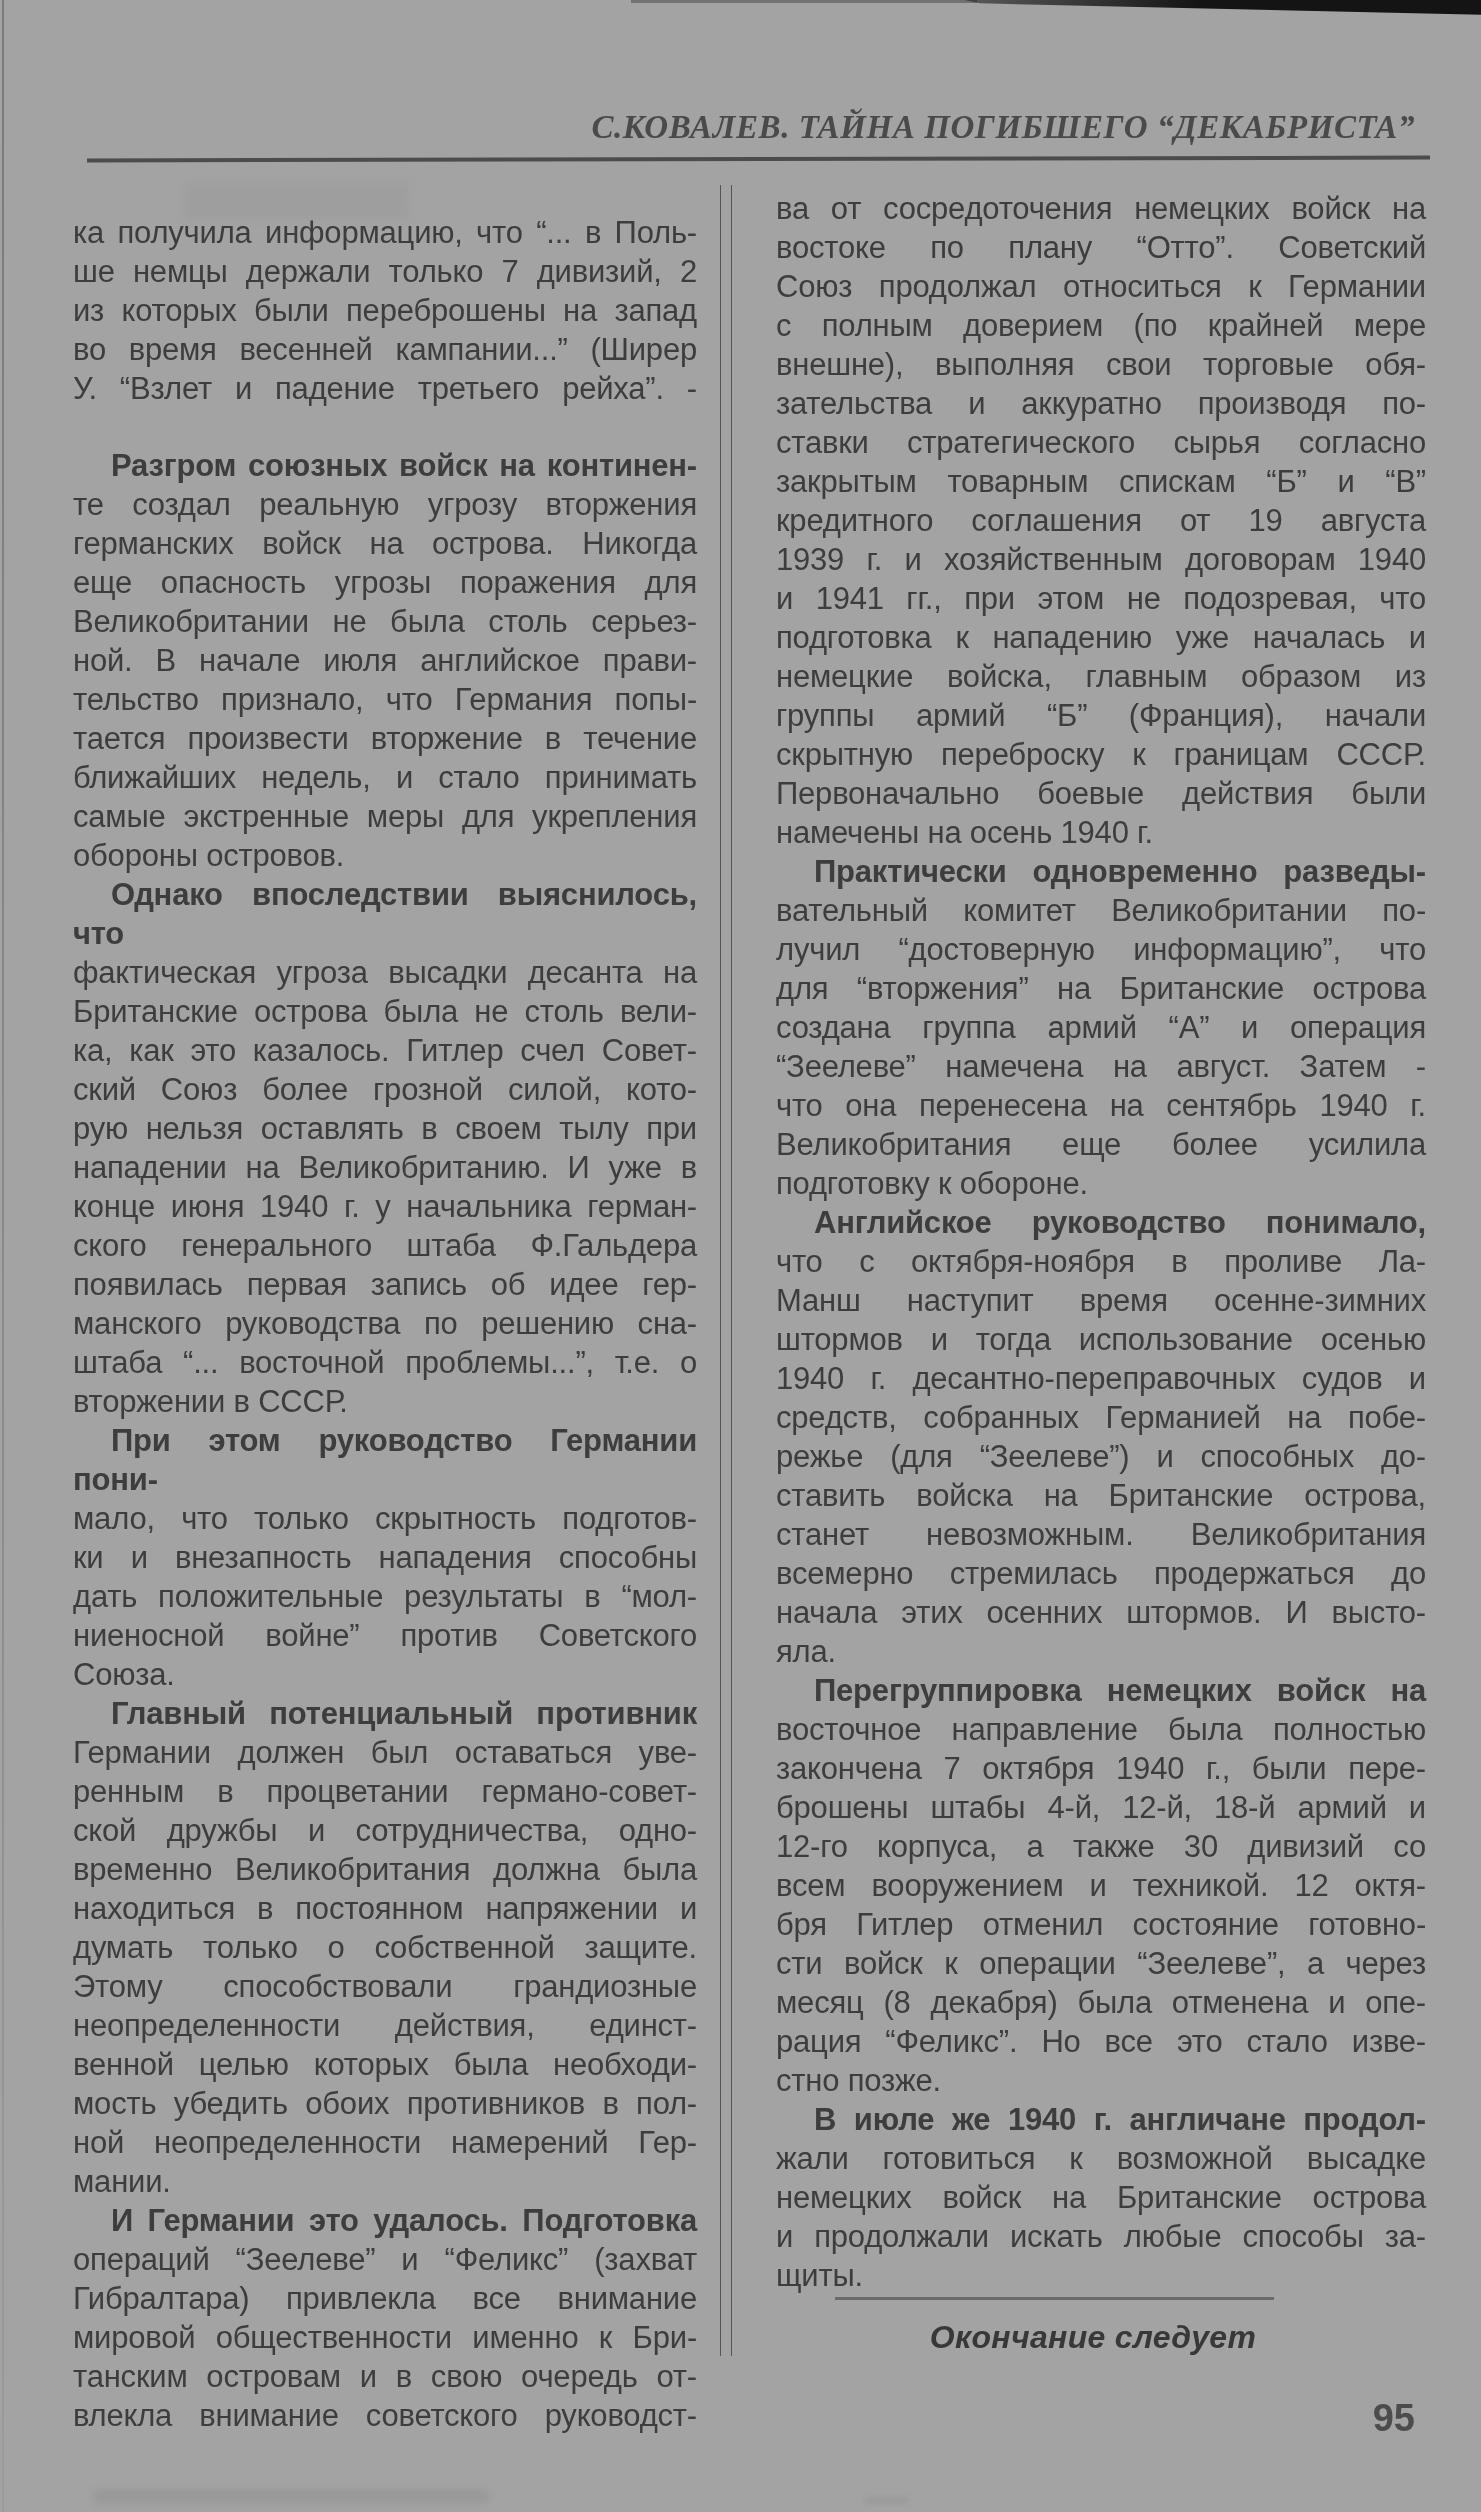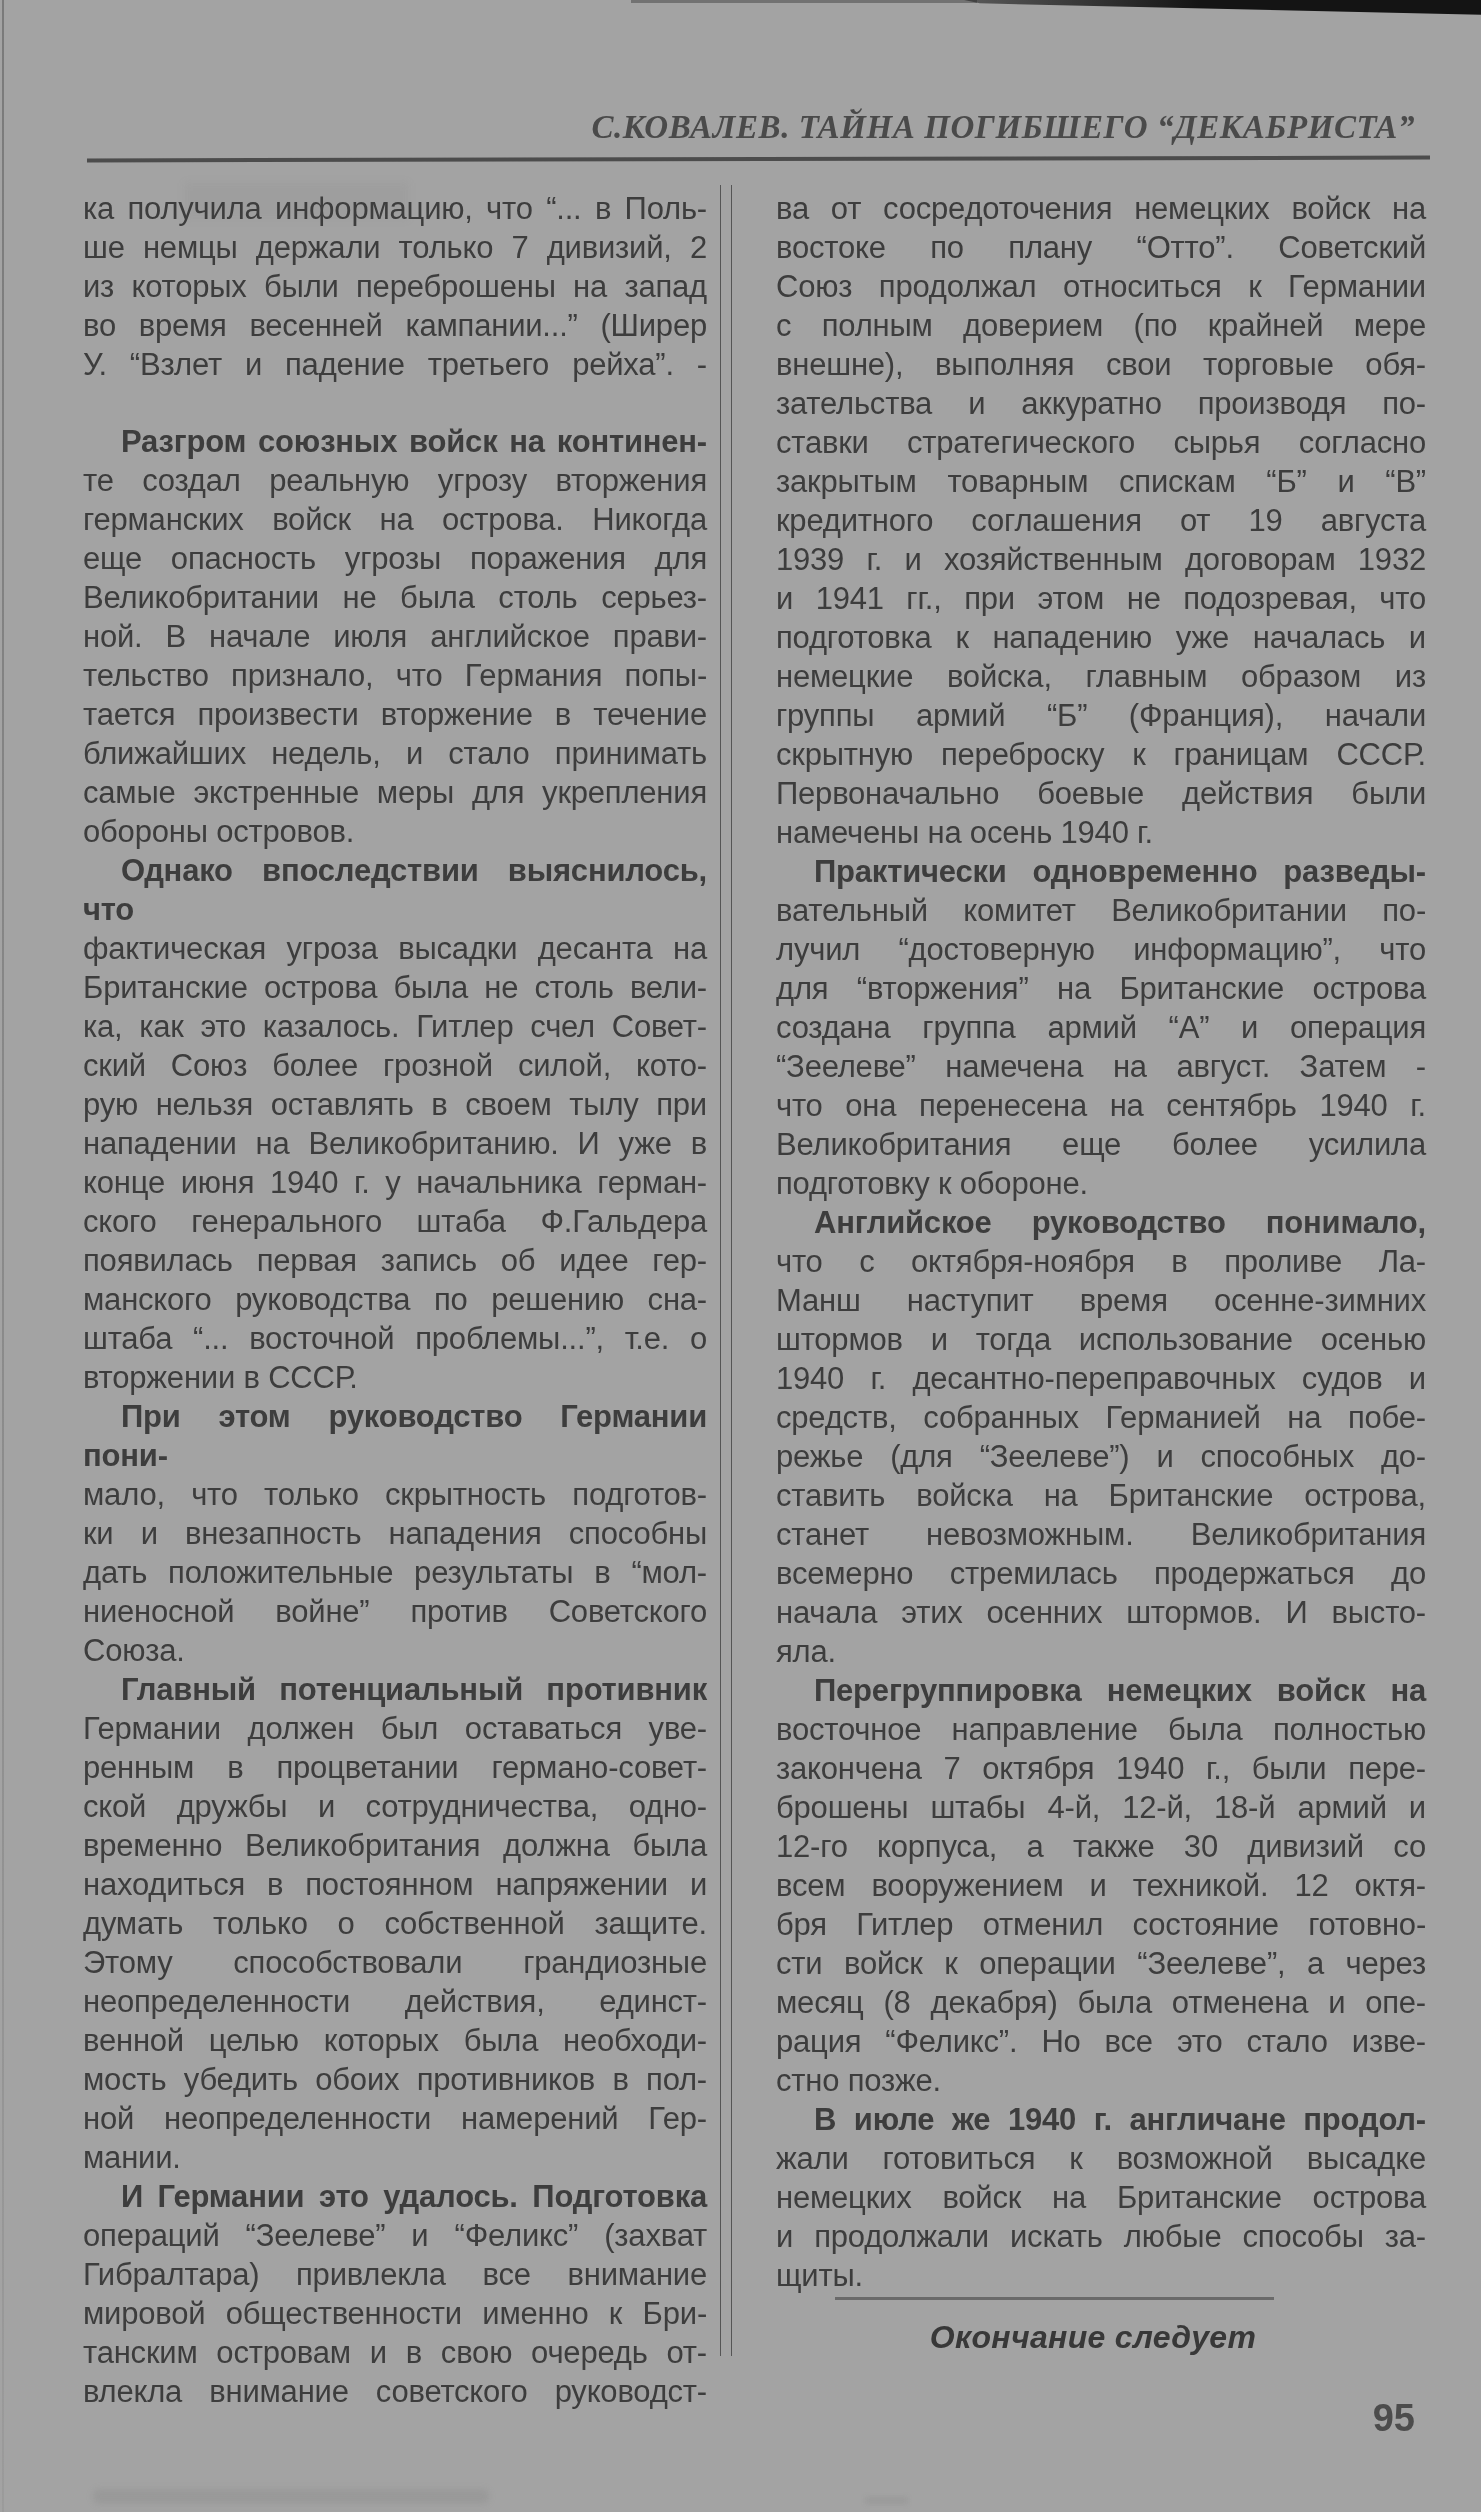--- a/index.html
+++ b/index.html
@@ -58,21 +58,21 @@
     position: absolute; top: 185px; left: 720px; height: 2171px; width: 10px;
     border-left: 1.9px solid #555; border-right: 1.9px solid #555;
   }
   
   .column {
     position: absolute; top: 189px;
     font-size: 31px; line-height: 39px;
     letter-spacing: -0.2px;
     color: #3d3d3d;
   }
-  .column.left  { left: 83px;  width: 624px; }
+  .column.left  { left: 73px;  width: 624px; margin-top: 24px; }
   .column.right { left: 776px; width: 650px; }
   .para.gap { margin-bottom: 38px; }
   .ln { text-align: justify; text-align-last: justify; text-justify: inter-word; white-space: normal; }
   .ln.fin { text-align-last: left; }
   .ln.ind { text-indent: 38px; font-weight: bold; }
   
   .end-rule {
     position: absolute; top: 2297px; left: 835px; width: 439px; height: 2.5px;
     background: #6a6a6a;
   }
@@ -177,21 +177,21 @@
       <div class="para">
         <div class="ln">ва от сосредоточения немецких войск на</div>
         <div class="ln">востоке по плану “Отто”. Советский</div>
         <div class="ln">Союз продолжал относиться к Германии</div>
         <div class="ln">с полным доверием (по крайней мере</div>
         <div class="ln">внешне), выполняя свои торговые обя-</div>
         <div class="ln">зательства и аккуратно производя по-</div>
         <div class="ln">ставки стратегического сырья согласно</div>
         <div class="ln">закрытым товарным спискам “Б” и “В”</div>
         <div class="ln">кредитного соглашения от 19 августа</div>
-        <div class="ln">1939 г. и хозяйственным договорам 1932</div>
+        <div class="ln">1939 г. и хозяйственным договорам 1940</div>
         <div class="ln">и 1941 гг., при этом не подозревая, что</div>
         <div class="ln">подготовка к нападению уже началась и</div>
         <div class="ln">немецкие войска, главным образом из</div>
         <div class="ln">группы армий “Б” (Франция), начали</div>
         <div class="ln">скрытную переброску к границам СССР.</div>
         <div class="ln">Первоначально боевые действия были</div>
         <div class="ln fin">намечены на осень 1940 г.</div>
       </div>
       <div class="para">
         <div class="ln ind">Практически одновременно разведы-</div>

